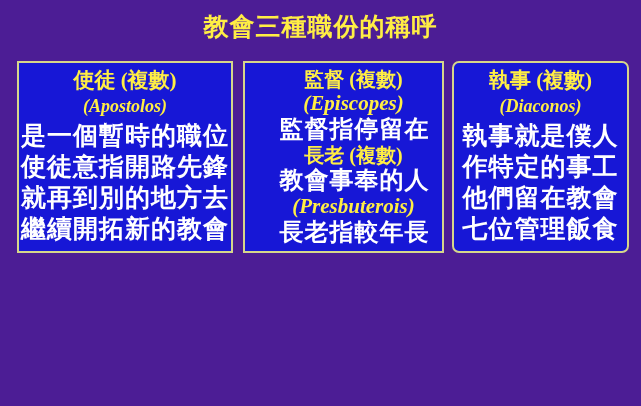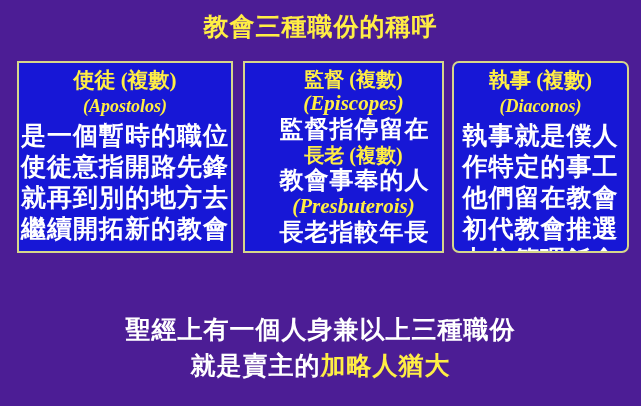--- a/index.html
+++ b/index.html
@@ -130,24 +130,19 @@
       <div class="line head greek">(Presbuterois)</div>
       <div class="line body">長老指較年長</div>
     </div>
 
     <div class="box box-3">
       <div class="line head">執事 (複數)</div>
       <div class="line head greek">(Diaconos)</div>
       <div class="line body">執事就是僕人</div>
       <div class="line body">作特定的事工</div>
       <div class="line body">他們留在教會</div>
-      <div class="line body">初代教會推選</div>
       <div class="line body">七位管理飯食</div>
     </div>
 
   </div>
 
-  <div id="footer">
-    <div class="foot-line">聖經上有一個人身兼以上三種職份</div>
-    <div class="foot-line"><span>就是賣主的</span><span class="foot-hl">加略人猶大</span></div>
-  </div>
 
 </div>
 
 </body></html>

